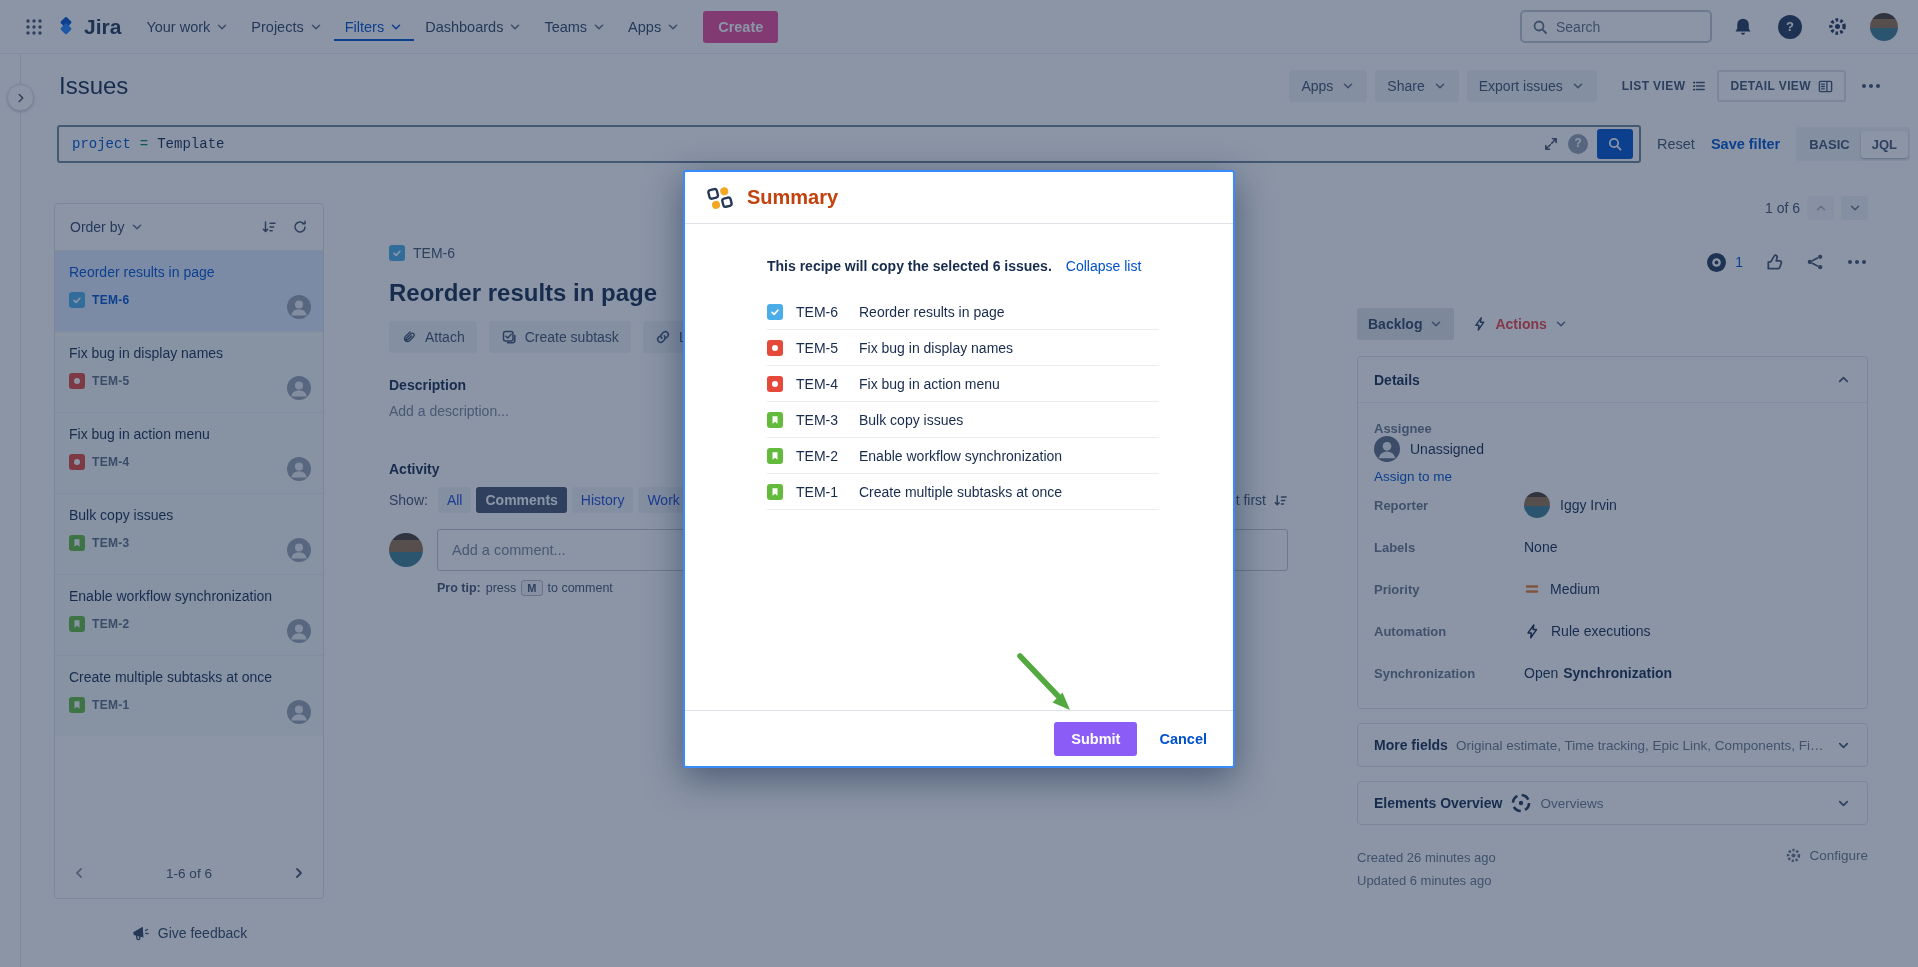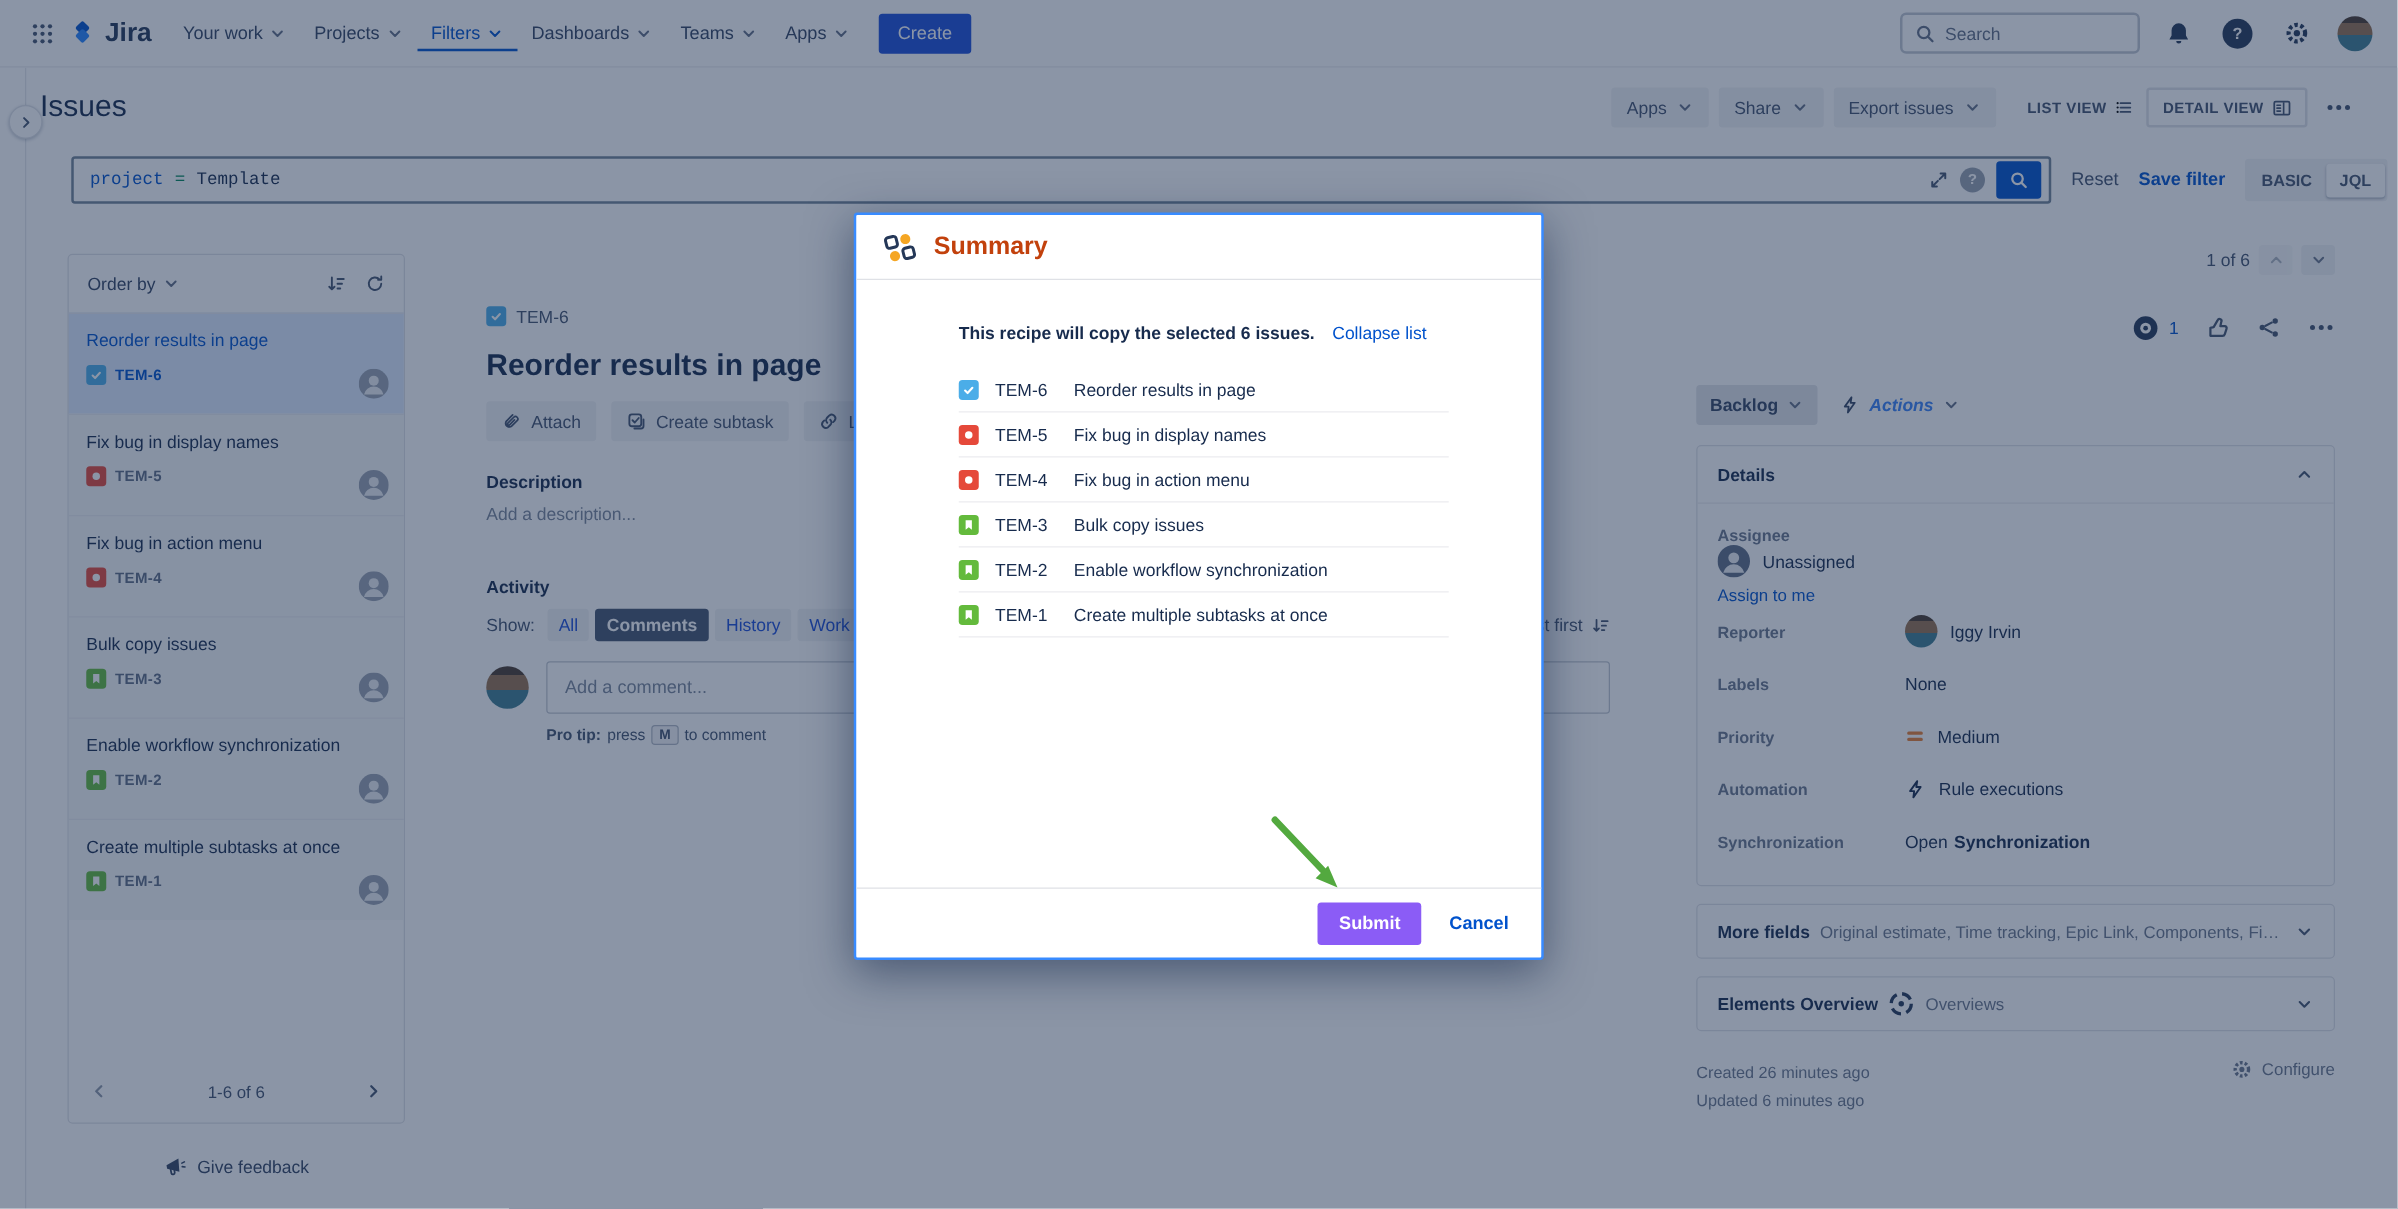--- a/index.html
+++ b/index.html
@@ -13,39 +13,39 @@
   .topbar { position:absolute; left:0; top:0; width:100%; height:54px; background:#fff;
             border-bottom:1px solid #EBECF0; display:flex; align-items:center; padding:0 18px; z-index:5;}
   .icon-btn { width:32px; height:32px; display:flex; align-items:center; justify-content:center;
               border-radius:4px; color:#44546F; flex:none; }
   .logo { display:flex; align-items:center; gap:6px; margin:0 14px 0 4px; }
   .logo-text { font-size:21px; font-weight:600; color:#253858; }
   .nav-item { display:flex; align-items:center; gap:5px; padding:6px 11px; font-size:14.5px;
               font-weight:500; color:#344563; border-radius:4px; }
   .nav-item.active { color:#0052CC; border-bottom:2px solid #0052CC; border-radius:0; padding-bottom:4px; }
   .nav-item.active .chev { color:#0052CC; }
-  .create-btn { margin-left:12px; background:#1d4ed8; color:#fff; font-size:14.5px; font-weight:400;
+  .create-btn { margin-left:12px; background:#ec4899; color:#fff; font-size:14.5px; font-weight:700;
                 padding:8px 15px; border-radius:3px; }
   .topbar-right { margin-left:auto; display:flex; align-items:center; gap:15px; }
   .search-box { width:192px; height:33px; border:2px solid #C1C7D0; border-radius:5px;
                 display:flex; align-items:center; gap:8px; padding:0 10px; color:#626F86; }
   .search-box .ph { font-size:14px; color:#626F86; }
   .round-navy { width:24px; height:24px; border-radius:50%; background:#253858; color:#fff;
                 display:flex; align-items:center; justify-content:center; font-size:13px; font-weight:700; }
   .avatar-photo { width:28px; height:28px; border-radius:50%; flex:none;
      background:linear-gradient(180deg,#4a3b2f 0%,#4a3b2f 20%,#96714f 20%,#96714f 55%,#3f7d91 55%); }
 
   
   .rail { position:absolute; left:20px; top:54px; bottom:0; width:1px; background:#E4E6EA; }
   .rail-btn { position:absolute; left:7px; top:84px; width:27px; height:27px; border-radius:50%;
               background:#fff; border:1px solid #DFE1E6; box-shadow:0 1px 3px rgba(9,30,66,.25);
               display:flex; align-items:center; justify-content:center; color:#44546F; z-index:6; }
 
   
-  .page-head { position:absolute; left:32px; right:30px; top:66px; height:40px;
+  .page-head { position:absolute; left:59px; right:30px; top:66px; height:40px;
                display:flex; align-items:center; }
   .page-title { font-size:24px; font-weight:500; color:#172B4D; }
   .head-actions { margin-left:auto; display:flex; align-items:center; gap:8px; }
   .btn-subtle { background:#F1F2F4; color:#42526E; border-radius:3px; height:32px;
                 padding:0 12px; display:flex; align-items:center; gap:8px; font-size:14px; font-weight:500; }
   .view-group { display:flex; align-items:center; margin-left:6px; }
   .view-btn { display:flex; align-items:center; gap:7px; height:32px; padding:0 11px;
               font-size:12px; font-weight:700; letter-spacing:.4px; color:#42526E; border-radius:3px; }
   .view-btn.on { background:#fff; border:2px solid #DFE1E6; }
   .dots { display:flex; gap:3px; padding:0 8px; height:32px; align-items:center; }
@@ -126,22 +126,22 @@
   .mini-btn { width:27px; height:24px; background:#F1F2F4; border-radius:3px; color:#6B778C;
               display:flex; align-items:center; justify-content:center; }
   .mini-btn.dis { opacity:.55; }
   .icons-row { margin-top:26px; display:flex; justify-content:flex-end; align-items:center; gap:22px;
                color:#44546F; }
   .watchers { display:flex; align-items:center; gap:8px; }
   .watch-count { color:#0052CC; font-size:14px; }
   .panel-actions { margin-top:30px; display:flex; align-items:center; gap:12px; }
   .backlog-btn { background:#E2E4E9; color:#344563; font-size:14px; font-weight:600; height:32px;
                  padding:0 11px; border-radius:3px; display:flex; align-items:center; gap:7px; }
-  .actions-btn { display:flex; align-items:center; gap:7px; color:#3b82f6; font-size:14px;
-                 font-weight:600; height:32px; padding:0 6px;font-style:italic; }
+  .actions-btn { display:flex; align-items:center; gap:7px; color:#ef4444; font-size:14px;
+                 font-weight:600; height:32px; padding:0 6px; }
   .card-panel { border:1px solid #DFE1E6; border-radius:4px; background:#fff; }
   .details-card { margin-top:16px; }
   .details-head { height:46px; display:flex; align-items:center; padding:0 16px;
                   border-bottom:1px solid #EBECF0; color:#172B4D; font-size:14px; font-weight:700; }
   .details-head .chev { margin-left:auto; color:#44546F; }
   .fields { padding:10px 16px 14px; }
   .field { display:flex; align-items:center; min-height:42px; }
   .field.tall { align-items:flex-start; padding-top:8px; min-height:64px;flex-direction:column; }
   .flabel { width:150px; flex:none; font-size:13px; font-weight:600; color:#6B778C; }
   .fval { display:flex; align-items:center; gap:10px; font-size:14px; color:#172B4D; }

